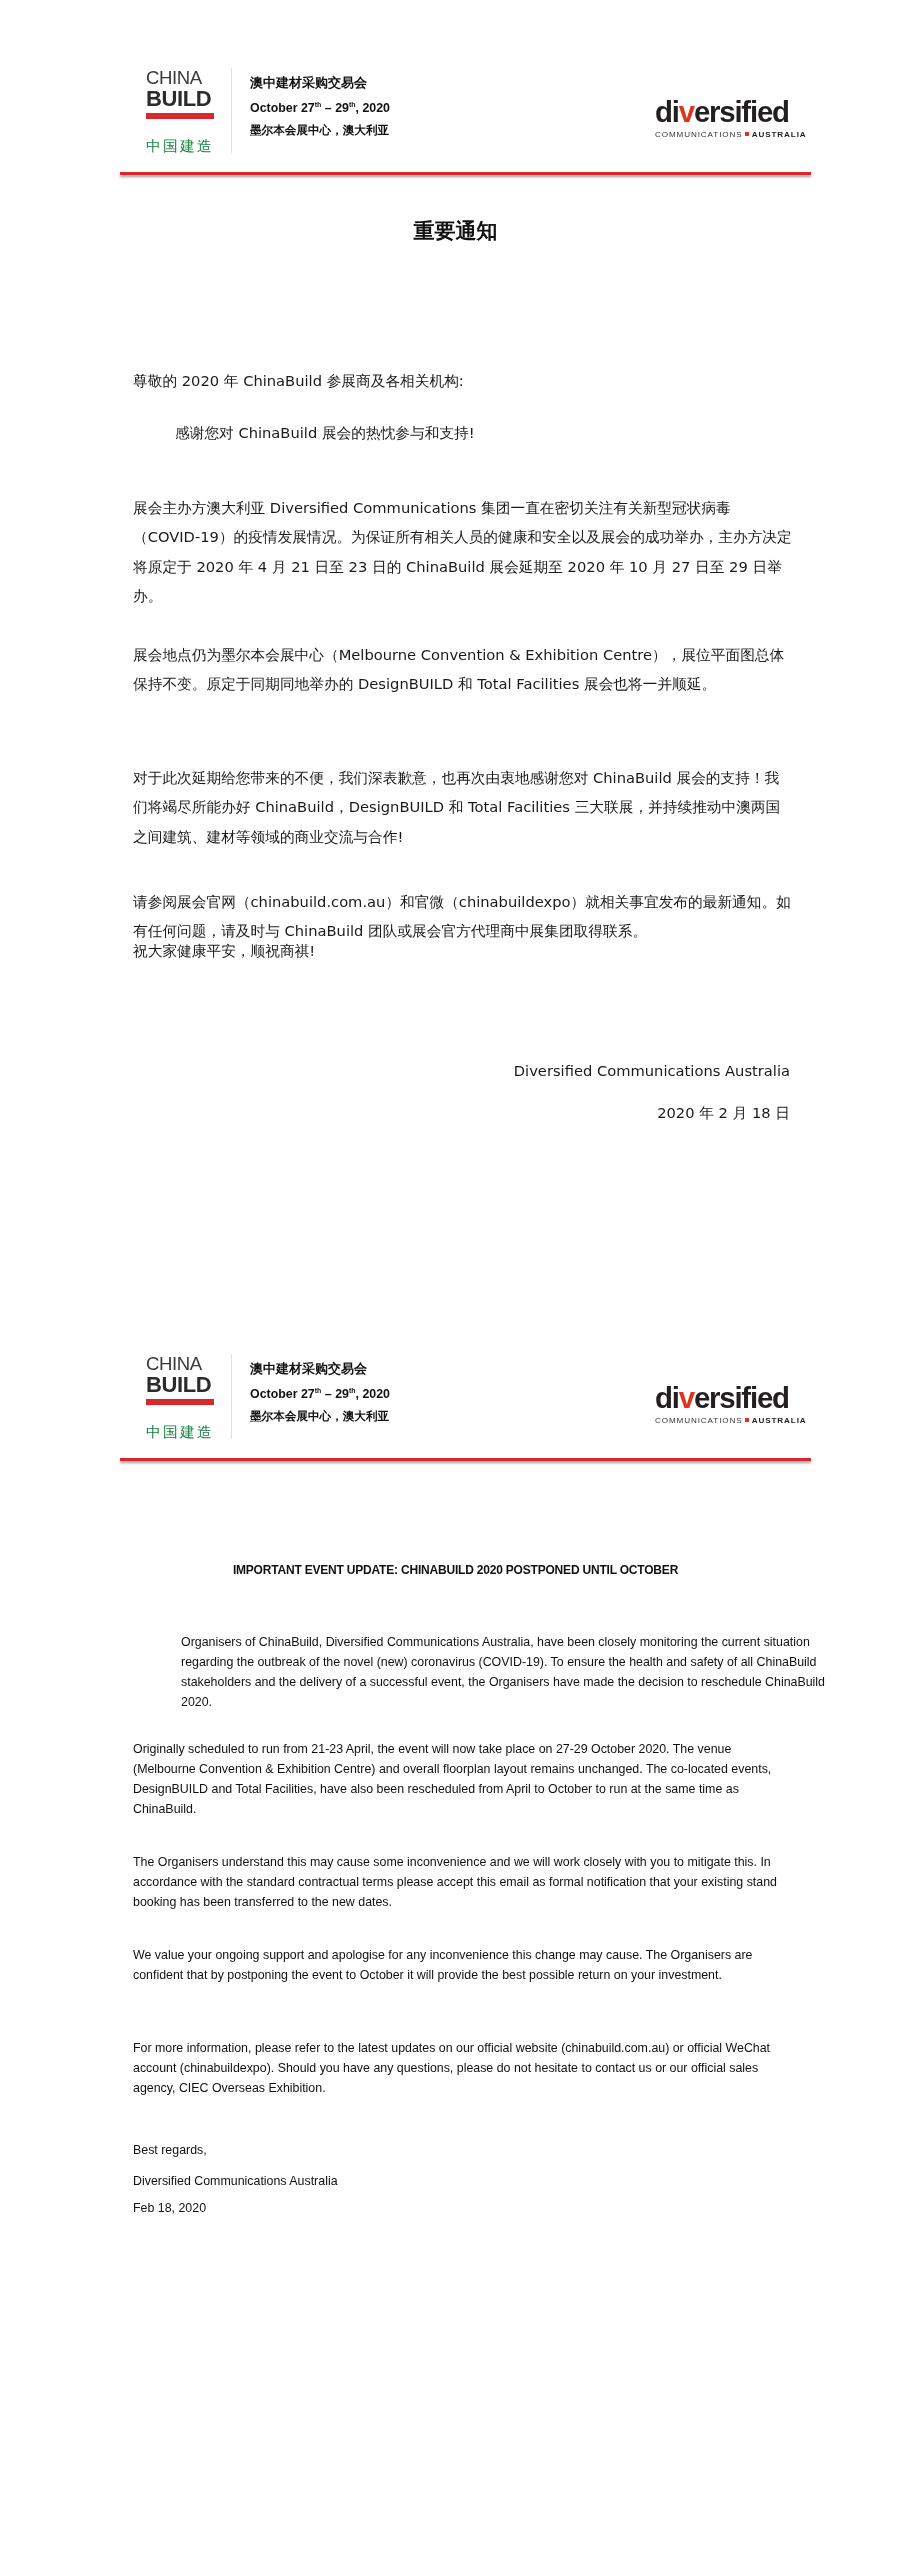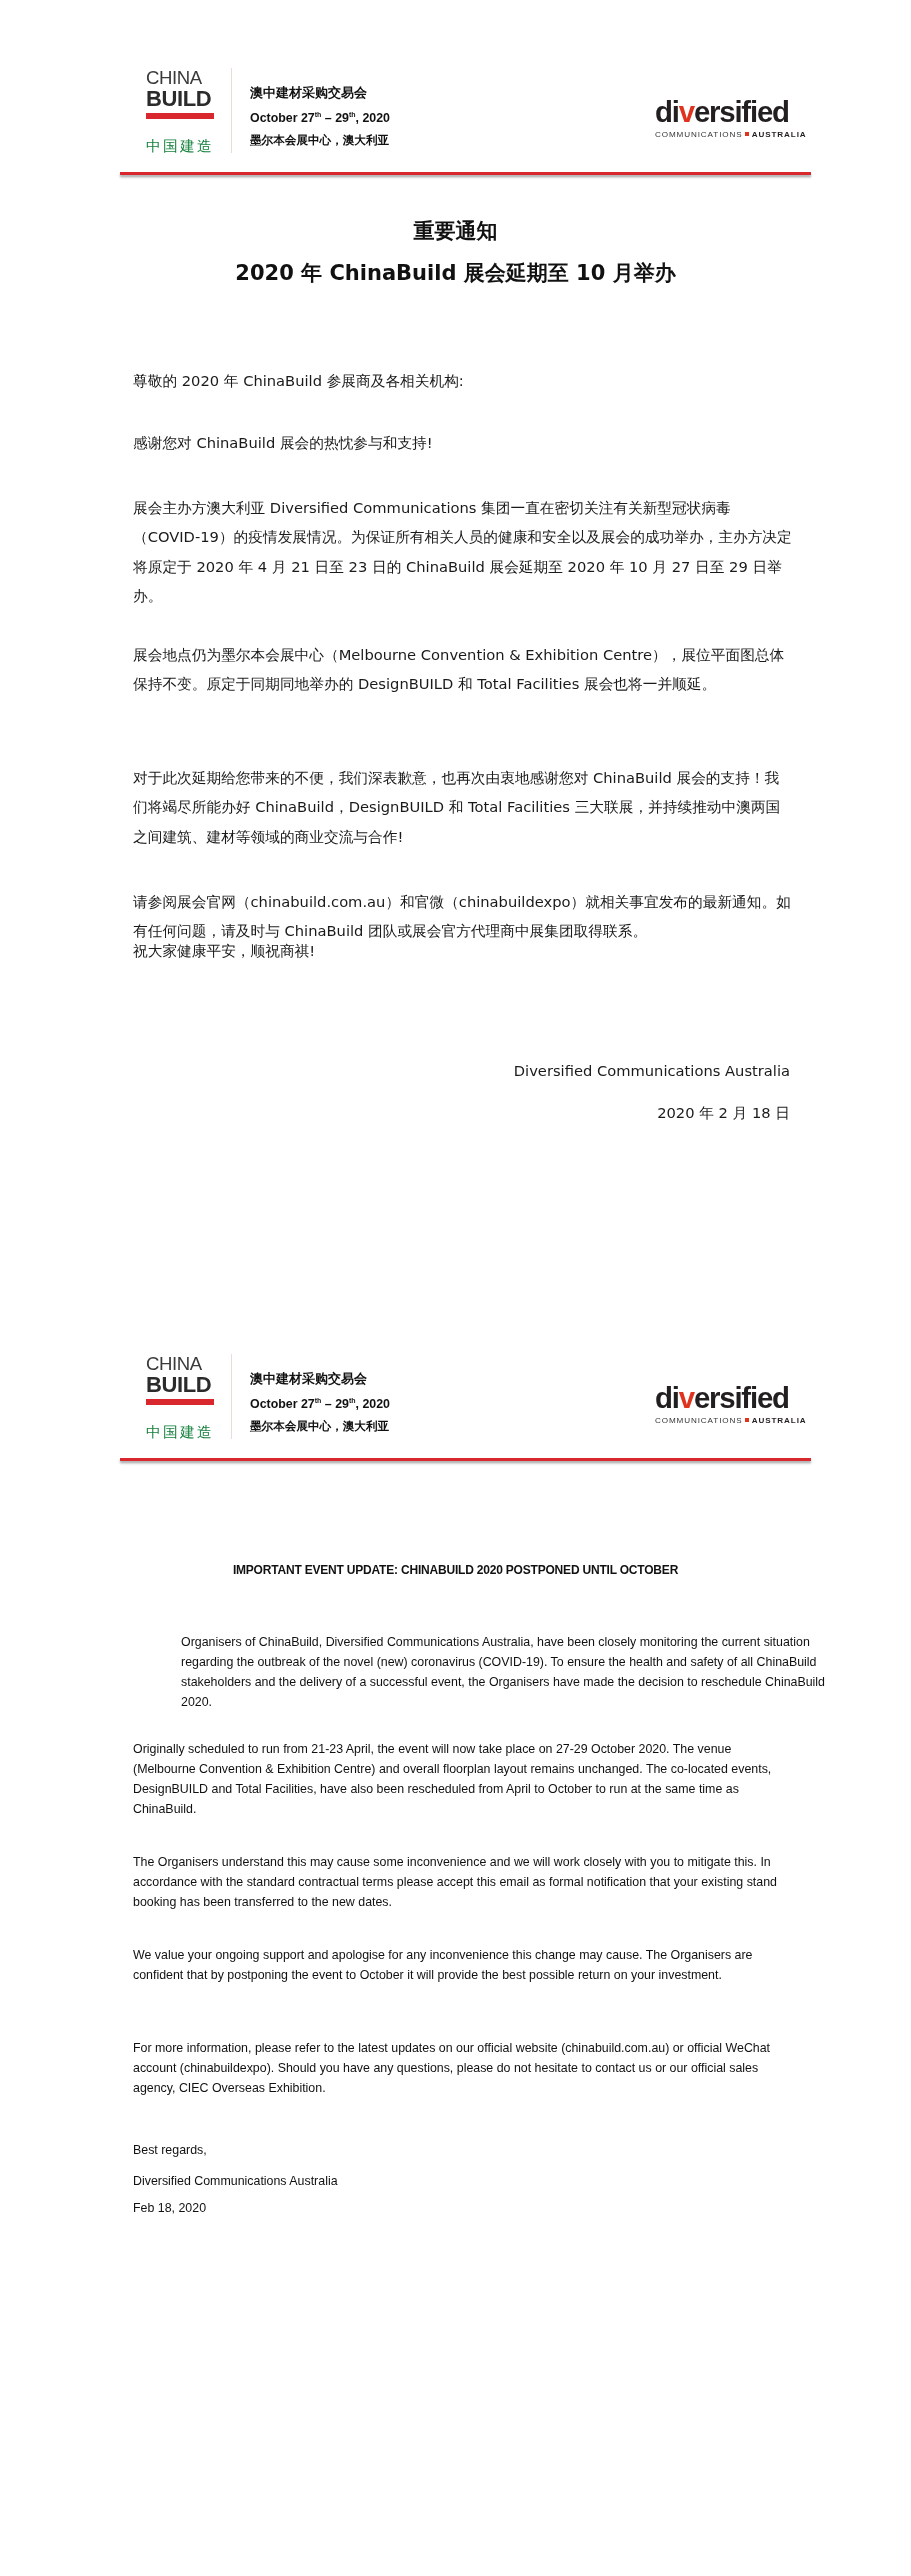--- a/index.html
+++ b/index.html
@@ -9,21 +9,21 @@
     .section { position: absolute; left: 0; width: 911px; }
 
     
     .header { position: absolute; left: 0; width: 911px; height: 139px; padding-left: 44px; }
     .cb-logo { position: absolute; left: 146px; top: 23px; width: 71px; }
     .cb-china { font-family: "Liberation Sans", sans-serif; font-size: 18.6px; line-height: 18.6px; color: #3a3a3a; letter-spacing: -0.4px; font-weight: 400; }
     .cb-build { font-family: "Liberation Sans", sans-serif; font-size: 22px; line-height: 22px; color: #2b2b2b; font-weight: 700; letter-spacing: -0.4px; }
     .cb-bar { height: 5.4px; background: #d8282d; margin-top: 3.9px; width: 68px; }
     .cb-cn { font-family: "DejaVu Serif", serif; font-size: 14.7px; color: #15803d; margin-top: 18px; letter-spacing: 2.3px; line-height: 18.6px; }
     .v-sep { position: absolute; left: 231px; top: 22px; width: 0.8px; height: 85px; background: #eadcd6; }
-    .hdr-info { position: absolute; left: 250px; top: 36px; }
+    .hdr-info { position: absolute; left: 250px; top: 26px; }
     .hdr-line { font-family: "DejaVu Sans", sans-serif; font-weight: 700; color: #111; line-height: 22px; }
     .hdr-line.l1 { font-size: 13px; }
     .hdr-line.l2 { font-size: 12.4px; font-family: "Liberation Sans", sans-serif; }
     .hdr-line.l3 { font-size: 11.6px; }
     .hdr-line sup { font-size: 7px; vertical-align: 4.6px; font-weight: 700; }
     .dv-logo { position: absolute; left: 655px; top: 51px; width: 159px; text-align: left; }
     .dv-word { font-family: "Liberation Sans", sans-serif; font-weight: 900; font-size: 29.4px; line-height: 29.4px; color: #231f20; letter-spacing: -1.2px; }
     .dv-word .red { color: #e0331e; }
     .dv-sub { font-family: "Liberation Sans", sans-serif; font-size: 8.1px; letter-spacing: 0.9px; color: #333; margin-top: 3.1px; white-space: nowrap; }
     .dv-sub .sq { display: inline-block; width: 4.6px; height: 4.6px; background: #e0331e; margin: 0 2.3px 0.8px 2.3px; vertical-align: middle; }
@@ -59,25 +59,24 @@
       <div class="hdr-line l3">墨尔本会展中心，澳大利亚</div>
     </div>
     <div class="dv-logo">
       <div class="dv-word"><span>di</span><span class="red">v</span><span>ersified</span></div>
       <div class="dv-sub"><span>COMMUNICATIONS</span><span class="sq"></span><b>AUSTRALIA</b></div>
     </div>
     <div class="divider"></div>
   </div>
 
   <div class="cn-title" style="top:217px;">重要通知</div>
-  <div class="cn-title" style="top:259px;">2020 年 ChinaBuild 展会延期至 10 月举办</div>
 
   <div class="cn-body" style="top:0;">
     <p style="top:366px;">尊敬的 2020 年 ChinaBuild 参展商及各相关机构:</p>
-    <p style="top:428px;">感谢您对 ChinaBuild 展会的热忱参与和支持!</p>
+    <p style="top:418px;margin-left:42px;">感谢您对 ChinaBuild 展会的热忱参与和支持!</p>
     <p style="top:493px;">展会主办方澳大利亚 Diversified Communications 集团一直在密切关注有关新型冠状病毒（COVID-19）的疫情发展情况。为保证所有相关人员的健康和安全以及展会的成功举办，主办方决定将原定于 2020 年 4 月 21 日至 23 日的 ChinaBuild 展会延期至 2020 年 10 月 27 日至 29 日举办。</p>
     <p style="top:640px;">展会地点仍为墨尔本会展中心（Melbourne Convention &amp; Exhibition Centre），展位平面图总体保持不变。原定于同期同地举办的 DesignBUILD 和 Total Facilities 展会也将一并顺延。</p>
     <p style="top:763px;">对于此次延期给您带来的不便，我们深表歉意，也再次由衷地感谢您对 ChinaBuild 展会的支持！我们将竭尽所能办好 ChinaBuild，DesignBUILD 和 Total Facilities 三大联展，并持续推动中澳两国之间建筑、建材等领域的商业交流与合作!</p>
     <p style="top:887px;">请参阅展会官网（chinabuild.com.au）和官微（chinabuildexpo）就相关事宜发布的最新通知。如有任何问题，请及时与 ChinaBuild 团队或展会官方代理商中展集团取得联系。</p>
     <p style="top:926px;margin-top:10px;">祝大家健康平安，顺祝商祺!</p>
   </div>
 
   <div class="cn-sign" style="top:1062px;">Diversified Communications Australia</div>
   <div class="cn-sign" style="top:1104px;">2020 年 2 月 18 日</div>
 </div>

